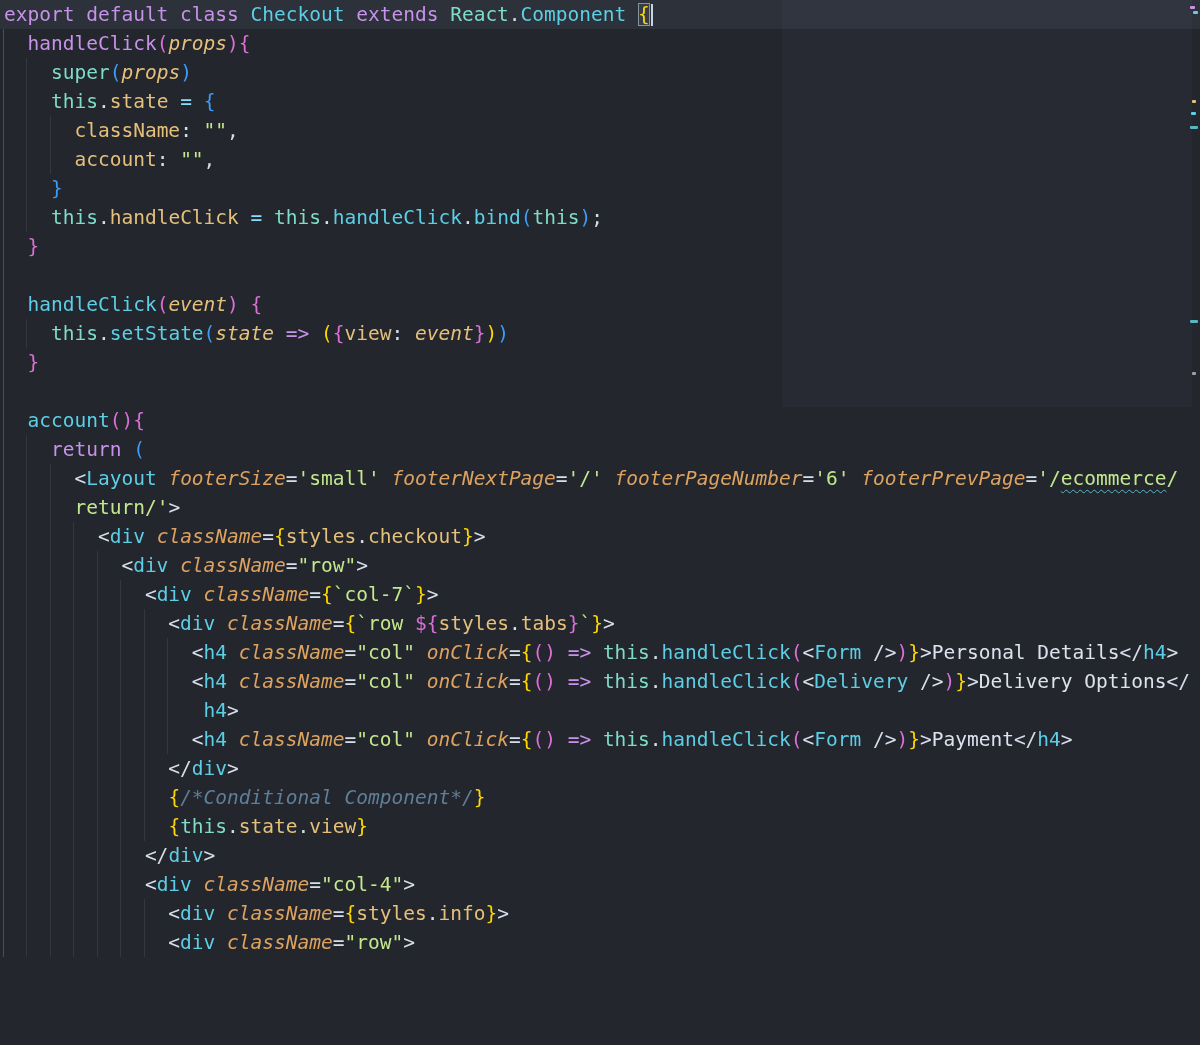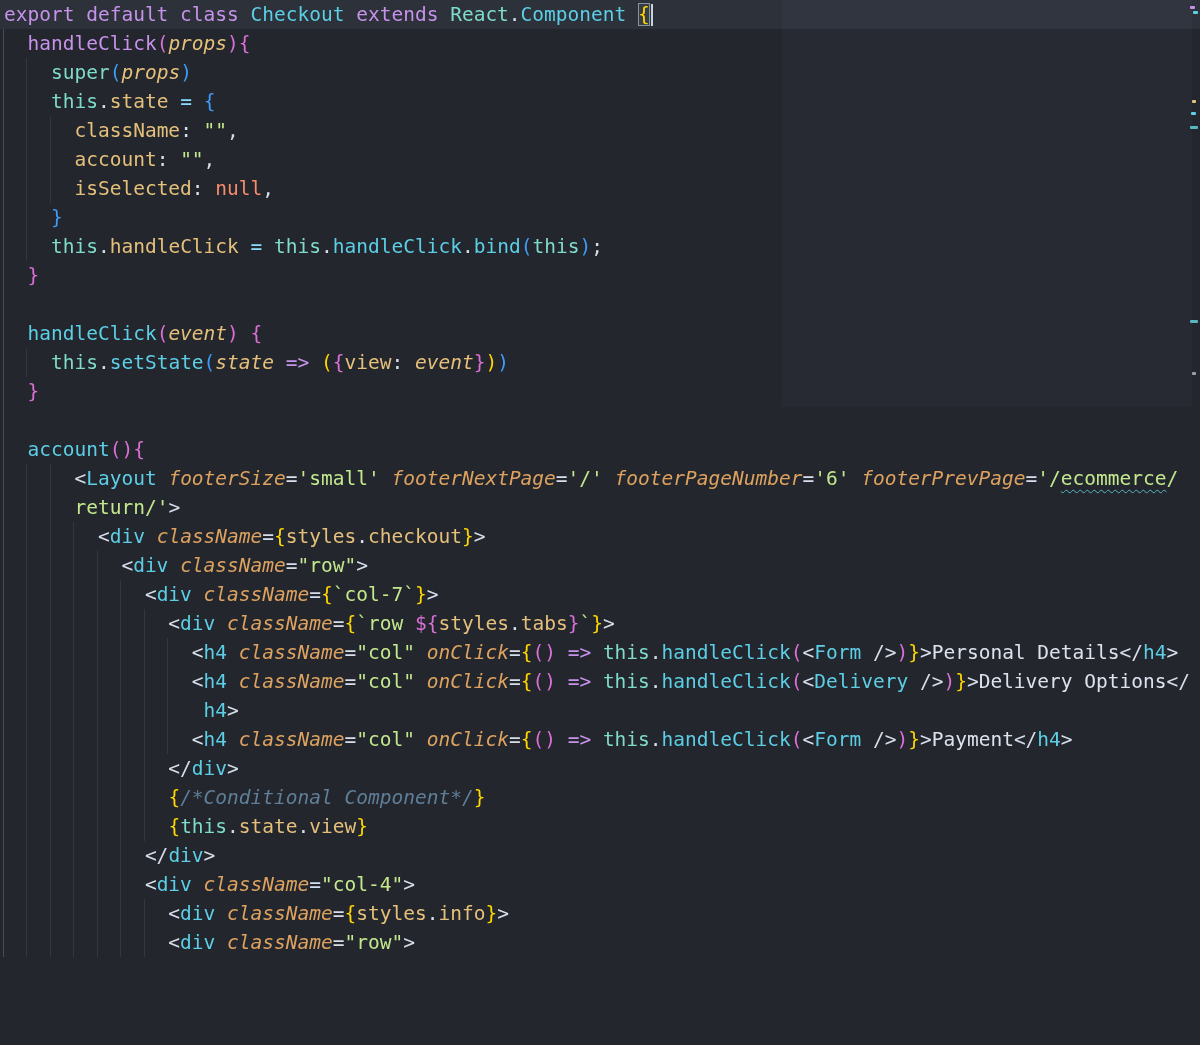--- a/index.html
+++ b/index.html
@@ -41,30 +41,30 @@
 <body>
 
 <div class="editor">
   <div id="lines">
       <div class="line current"><span class="kw">export default class </span><span class="ent">Checkout</span><span class="pun"> </span><span class="kw">extends</span><span class="pun"> </span><span class="var">React</span><span class="pun">.</span><span class="ent">Component</span><span class="pun"> </span><span class="bm">{</span><span class="cur"></span></div>
       <div class="line"><div class="guide" data-col="0" style="left: calc(0ch + 3px);"></div><span class="pun">  </span><span class="kw">handleClick</span><span class="b2">(</span><span class="param">props</span><span class="b2">)</span><span class="b2">{</span></div>
       <div class="line"><div class="guide" data-col="0" style="left: calc(0ch + 3px);"></div><div class="guide" data-col="2" style="left: calc(2ch + 3px);"></div><span class="pun">    </span><span class="var it">super</span><span class="b3">(</span><span class="param">props</span><span class="b3">)</span></div>
       <div class="line"><div class="guide" data-col="0" style="left: calc(0ch + 3px);"></div><div class="guide" data-col="2" style="left: calc(2ch + 3px);"></div><span class="pun">    </span><span class="var">this</span><span class="pun">.</span><span class="prop">state</span><span class="pun"> </span><span class="op">=</span><span class="pun"> </span><span class="b3">{</span></div>
       <div class="line"><div class="guide" data-col="0" style="left: calc(0ch + 3px);"></div><div class="guide" data-col="2" style="left: calc(2ch + 3px);"></div><div class="guide" data-col="4" style="left: calc(4ch + 3px);"></div><span class="pun">      </span><span class="prop">className</span><span class="pun">: </span><span class="str">""</span><span class="pun">,</span></div>
       <div class="line"><div class="guide" data-col="0" style="left: calc(0ch + 3px);"></div><div class="guide" data-col="2" style="left: calc(2ch + 3px);"></div><div class="guide" data-col="4" style="left: calc(4ch + 3px);"></div><span class="pun">      </span><span class="prop">account</span><span class="pun">: </span><span class="str">""</span><span class="pun">,</span></div>
-      <div class="line"><div class="guide" data-col="0" style="left: calc(0ch + 3px);"></div><div class="guide" data-col="2" style="left: calc(2ch + 3px);"></div><div class="guide" data-col="4" style="left: calc(4ch + 3px);"></div><span class="pun">      </span><span class="prop">isSelected</span><span class="pun">: </span><span class="nul">null</span><span class="pun">,</span></div>
       <div class="line"><div class="guide" data-col="0" style="left: calc(0ch + 3px);"></div><div class="guide" data-col="2" style="left: calc(2ch + 3px);"></div><span class="pun">    </span><span class="b3">}</span></div>
       <div class="line"><div class="guide" data-col="0" style="left: calc(0ch + 3px);"></div><div class="guide" data-col="2" style="left: calc(2ch + 3px);"></div><span class="pun">    </span><span class="var">this</span><span class="pun">.</span><span class="prop">handleClick</span><span class="pun"> </span><span class="op">=</span><span class="pun"> </span><span class="var">this</span><span class="pun">.</span><span class="ent">handleClick</span><span class="pun">.</span><span class="ent">bind</span><span class="b3">(</span><span class="var">this</span><span class="b3">)</span><span class="pun">;</span></div>
       <div class="line"><div class="guide" data-col="0" style="left: calc(0ch + 3px);"></div><span class="pun">  </span><span class="b2">}</span></div>
       <div class="line"><div class="guide" data-col="0" style="left: calc(0ch + 3px);"></div></div>
       <div class="line"><div class="guide" data-col="0" style="left: calc(0ch + 3px);"></div><span class="pun">  </span><span class="ent">handleClick</span><span class="b2">(</span><span class="param">event</span><span class="b2">)</span><span class="pun"> </span><span class="b2">{</span></div>
       <div class="line"><div class="guide" data-col="0" style="left: calc(0ch + 3px);"></div><div class="guide" data-col="2" style="left: calc(2ch + 3px);"></div><span class="pun">    </span><span class="var">this</span><span class="pun">.</span><span class="ent">setState</span><span class="b3">(</span><span class="param">state</span><span class="pun"> </span><span class="kw">=&gt;</span><span class="pun"> </span><span class="b1">(</span><span class="b2">{</span><span class="prop">view</span><span class="pun">: </span><span class="param">event</span><span class="b2">}</span><span class="b1">)</span><span class="b3">)</span></div>
       <div class="line"><div class="guide" data-col="0" style="left: calc(0ch + 3px);"></div><span class="pun">  </span><span class="b2">}</span></div>
       <div class="line"><div class="guide" data-col="0" style="left: calc(0ch + 3px);"></div></div>
       <div class="line"><div class="guide" data-col="0" style="left: calc(0ch + 3px);"></div><span class="pun">  </span><span class="ent">account</span><span class="b2">(</span><span class="b2">)</span><span class="b2">{</span></div>
+      <div class="line"><div class="guide" data-col="0" style="left: calc(0ch + 3px);"></div><div class="guide" data-col="2" style="left: calc(2ch + 3px);"></div><span class="pun">    </span><span class="kw">return</span><span class="pun"> </span><span class="b3">(</span></div>
       <div class="line"><div class="guide" data-col="0" style="left: calc(0ch + 3px);"></div><div class="guide" data-col="2" style="left: calc(2ch + 3px);"></div><div class="guide" data-col="4" style="left: calc(4ch + 3px);"></div><span class="pun">      &lt;</span><span class="ent">Layout</span><span class="pun"> </span><span class="attr">footerSize</span><span class="pun">=</span><span class="str">'small'</span><span class="pun"> </span><span class="attr">footerNextPage</span><span class="pun">=</span><span class="str">'/'</span><span class="pun"> </span><span class="attr">footerPageNumber</span><span class="pun">=</span><span class="str">'6'</span><span class="pun"> </span><span class="attr">footerPrevPage</span><span class="pun">=</span><span class="str">'/</span><span class="str msp">ecommerce</span><span class="str">/</span></div>
       <div class="line"><div class="guide" data-col="0" style="left: calc(0ch + 3px);"></div><div class="guide" data-col="2" style="left: calc(2ch + 3px);"></div><div class="guide" data-col="4" style="left: calc(4ch + 3px);"></div><span class="pun">      </span><span class="str">return/'</span><span class="pun">&gt;</span></div>
       <div class="line"><div class="guide" data-col="0" style="left: calc(0ch + 3px);"></div><div class="guide" data-col="2" style="left: calc(2ch + 3px);"></div><div class="guide" data-col="4" style="left: calc(4ch + 3px);"></div><div class="guide" data-col="6" style="left: calc(6ch + 3px);"></div><span class="pun">        &lt;</span><span class="ent">div</span><span class="pun"> </span><span class="attr">className</span><span class="pun">=</span><span class="b1">{</span><span class="prop">styles</span><span class="pun">.</span><span class="prop">checkout</span><span class="b1">}</span><span class="pun">&gt;</span></div>
       <div class="line"><div class="guide" data-col="0" style="left: calc(0ch + 3px);"></div><div class="guide" data-col="2" style="left: calc(2ch + 3px);"></div><div class="guide" data-col="4" style="left: calc(4ch + 3px);"></div><div class="guide" data-col="6" style="left: calc(6ch + 3px);"></div><div class="guide" data-col="8" style="left: calc(8ch + 3px);"></div><span class="pun">          &lt;</span><span class="ent">div</span><span class="pun"> </span><span class="attr">className</span><span class="pun">=</span><span class="str">"row"</span><span class="pun">&gt;</span></div>
       <div class="line"><div class="guide" data-col="0" style="left: calc(0ch + 3px);"></div><div class="guide" data-col="2" style="left: calc(2ch + 3px);"></div><div class="guide" data-col="4" style="left: calc(4ch + 3px);"></div><div class="guide" data-col="6" style="left: calc(6ch + 3px);"></div><div class="guide" data-col="8" style="left: calc(8ch + 3px);"></div><div class="guide" data-col="10" style="left: calc(10ch + 3px);"></div><span class="pun">            &lt;</span><span class="ent">div</span><span class="pun"> </span><span class="attr">className</span><span class="pun">=</span><span class="b1">{</span><span class="str">`col-7`</span><span class="b1">}</span><span class="pun">&gt;</span></div>
       <div class="line"><div class="guide" data-col="0" style="left: calc(0ch + 3px);"></div><div class="guide" data-col="2" style="left: calc(2ch + 3px);"></div><div class="guide" data-col="4" style="left: calc(4ch + 3px);"></div><div class="guide" data-col="6" style="left: calc(6ch + 3px);"></div><div class="guide" data-col="8" style="left: calc(8ch + 3px);"></div><div class="guide" data-col="10" style="left: calc(10ch + 3px);"></div><div class="guide" data-col="12" style="left: calc(12ch + 3px);"></div><span class="pun">              &lt;</span><span class="ent">div</span><span class="pun"> </span><span class="attr">className</span><span class="pun">=</span><span class="b1">{</span><span class="str">`row </span><span class="b2">${</span><span class="prop">styles</span><span class="pun">.</span><span class="prop">tabs</span><span class="b2">}</span><span class="str">`</span><span class="b1">}</span><span class="pun">&gt;</span></div>
       <div class="line"><div class="guide" data-col="0" style="left: calc(0ch + 3px);"></div><div class="guide" data-col="2" style="left: calc(2ch + 3px);"></div><div class="guide" data-col="4" style="left: calc(4ch + 3px);"></div><div class="guide" data-col="6" style="left: calc(6ch + 3px);"></div><div class="guide" data-col="8" style="left: calc(8ch + 3px);"></div><div class="guide" data-col="10" style="left: calc(10ch + 3px);"></div><div class="guide" data-col="12" style="left: calc(12ch + 3px);"></div><div class="guide" data-col="14" style="left: calc(14ch + 3px);"></div><span class="pun">                &lt;</span><span class="ent">h4</span><span class="pun"> </span><span class="attr">className</span><span class="pun">=</span><span class="str">"col"</span><span class="pun"> </span><span class="attr">onClick</span><span class="pun">=</span><span class="b1">{</span><span class="b2">(</span><span class="b2">)</span><span class="pun"> </span><span class="kw">=&gt;</span><span class="pun"> </span><span class="var">this</span><span class="pun">.</span><span class="ent">handleClick</span><span class="b2">(</span><span class="pun">&lt;</span><span class="ent">Form</span><span class="pun"> /&gt;</span><span class="b2">)</span><span class="b1">}</span><span class="pun">&gt;</span><span class="txt">Personal Details</span><span class="pun">&lt;/</span><span class="ent">h4</span><span class="pun">&gt;</span></div>
       <div class="line"><div class="guide" data-col="0" style="left: calc(0ch + 3px);"></div><div class="guide" data-col="2" style="left: calc(2ch + 3px);"></div><div class="guide" data-col="4" style="left: calc(4ch + 3px);"></div><div class="guide" data-col="6" style="left: calc(6ch + 3px);"></div><div class="guide" data-col="8" style="left: calc(8ch + 3px);"></div><div class="guide" data-col="10" style="left: calc(10ch + 3px);"></div><div class="guide" data-col="12" style="left: calc(12ch + 3px);"></div><div class="guide" data-col="14" style="left: calc(14ch + 3px);"></div><span class="pun">                &lt;</span><span class="ent">h4</span><span class="pun"> </span><span class="attr">className</span><span class="pun">=</span><span class="str">"col"</span><span class="pun"> </span><span class="attr">onClick</span><span class="pun">=</span><span class="b1">{</span><span class="b2">(</span><span class="b2">)</span><span class="pun"> </span><span class="kw">=&gt;</span><span class="pun"> </span><span class="var">this</span><span class="pun">.</span><span class="ent">handleClick</span><span class="b2">(</span><span class="pun">&lt;</span><span class="ent">Delivery</span><span class="pun"> /&gt;</span><span class="b2">)</span><span class="b1">}</span><span class="pun">&gt;</span><span class="txt">Delivery Options</span><span class="pun">&lt;/</span></div>
       <div class="line"><div class="guide" data-col="0" style="left: calc(0ch + 3px);"></div><div class="guide" data-col="2" style="left: calc(2ch + 3px);"></div><div class="guide" data-col="4" style="left: calc(4ch + 3px);"></div><div class="guide" data-col="6" style="left: calc(6ch + 3px);"></div><div class="guide" data-col="8" style="left: calc(8ch + 3px);"></div><div class="guide" data-col="10" style="left: calc(10ch + 3px);"></div><div class="guide" data-col="12" style="left: calc(12ch + 3px);"></div><div class="guide" data-col="14" style="left: calc(14ch + 3px);"></div><span class="pun">                 </span><span class="ent">h4</span><span class="pun">&gt;</span></div>
       <div class="line"><div class="guide" data-col="0" style="left: calc(0ch + 3px);"></div><div class="guide" data-col="2" style="left: calc(2ch + 3px);"></div><div class="guide" data-col="4" style="left: calc(4ch + 3px);"></div><div class="guide" data-col="6" style="left: calc(6ch + 3px);"></div><div class="guide" data-col="8" style="left: calc(8ch + 3px);"></div><div class="guide" data-col="10" style="left: calc(10ch + 3px);"></div><div class="guide" data-col="12" style="left: calc(12ch + 3px);"></div><div class="guide" data-col="14" style="left: calc(14ch + 3px);"></div><span class="pun">                &lt;</span><span class="ent">h4</span><span class="pun"> </span><span class="attr">className</span><span class="pun">=</span><span class="str">"col"</span><span class="pun"> </span><span class="attr">onClick</span><span class="pun">=</span><span class="b1">{</span><span class="b2">(</span><span class="b2">)</span><span class="pun"> </span><span class="kw">=&gt;</span><span class="pun"> </span><span class="var">this</span><span class="pun">.</span><span class="ent">handleClick</span><span class="b2">(</span><span class="pun">&lt;</span><span class="ent">Form</span><span class="pun"> /&gt;</span><span class="b2">)</span><span class="b1">}</span><span class="pun">&gt;</span><span class="txt">Payment</span><span class="pun">&lt;/</span><span class="ent">h4</span><span class="pun">&gt;</span></div>

